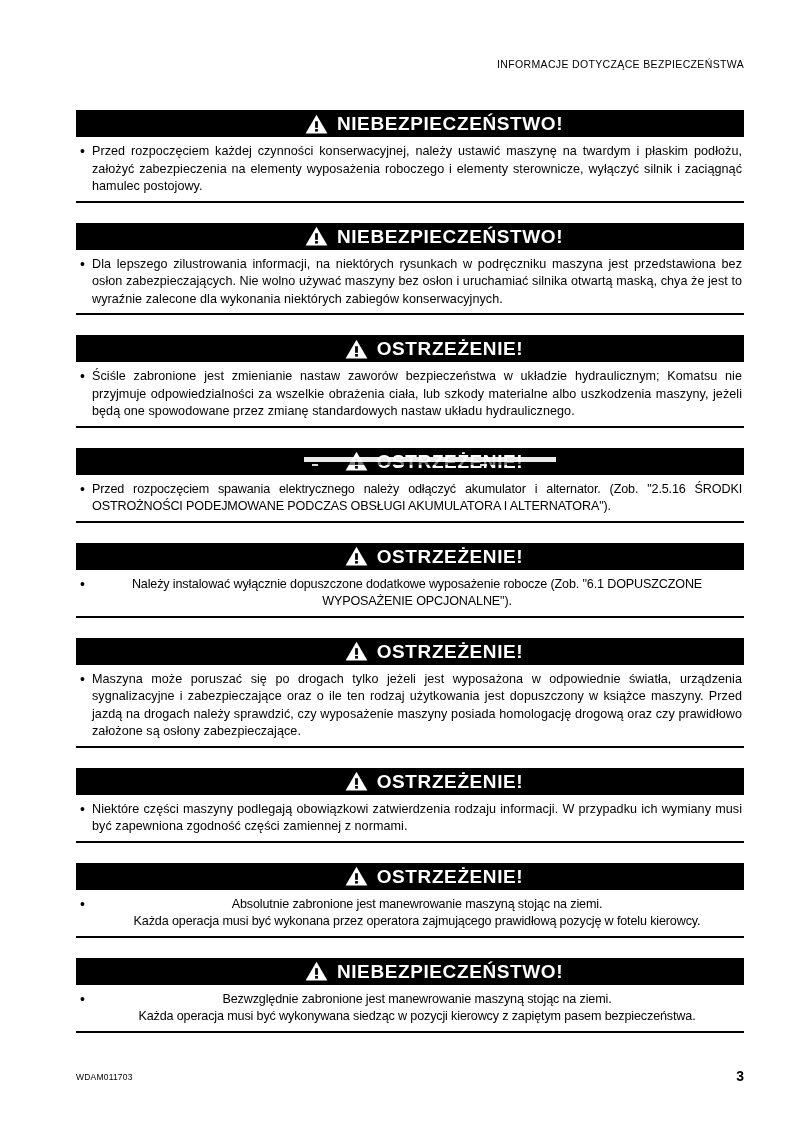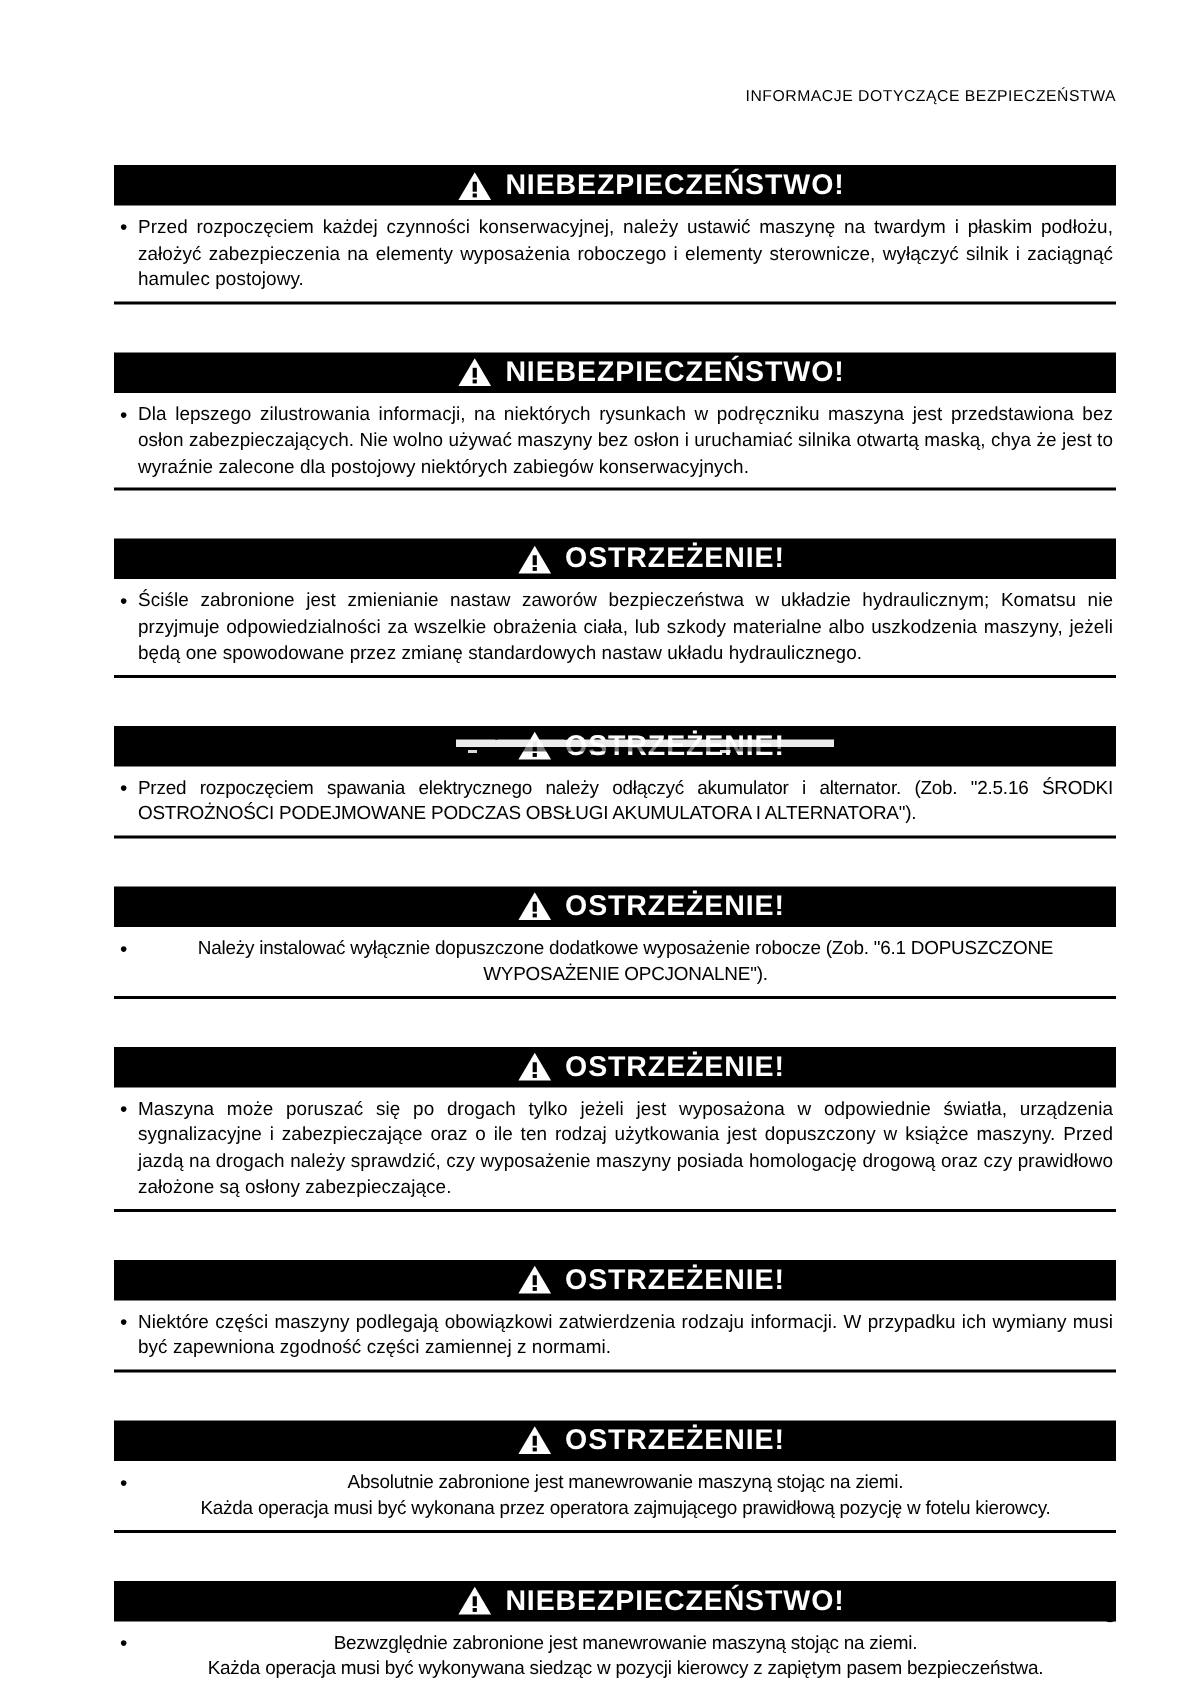--- a/index.html
+++ b/index.html
@@ -38,21 +38,21 @@
 
   
   .blocks {
     position: absolute;
     left: 76px;
     top: 110px;
     width: 668px;
   }
 
   .block {
-    margin-bottom: 32px;
+    margin-bottom: 20px;
   }
 
   .block-bar {
     position: relative;
     background: #000000;
     height: 27px;
     display: flex;
     align-items: center;
     justify-content: center;
     overflow: hidden;
@@ -220,21 +220,21 @@
                 <rect x="10.1" y="7.2" width="2.8" height="6.6" fill="#000000"></rect>
                 <rect x="10.1" y="15.0" width="2.8" height="2.6" fill="#000000"></rect>
               </svg>
             </span>
             <span class="block-title">NIEBEZPIECZEŃSTWO!</span>
           </div>
         </div>
         <div class="block-body">
           <div class="bullet-row">
             <div class="bullet-dot">•</div>
-            <div class="bullet-text justify">Dla lepszego zilustrowania informacji, na niektórych rysunkach w podręczniku maszyna jest przedstawiona bez osłon zabezpieczających. Nie wolno używać maszyny bez osłon i uruchamiać silnika otwartą maską, chya że jest to wyraźnie zalecone dla postojowy niektórych zabiegów konserwacyjnych.</div>
+            <div class="bullet-text justify">Dla lepszego zilustrowania informacji, na niektórych rysunkach w podręczniku maszyna jest przedstawiona bez osłon zabezpieczających. Nie wolno używać maszyny bez osłon i uruchamiać silnika otwartą maską, chya że jest to wyraźnie zalecone dla wykonania niektórych zabiegów konserwacyjnych.</div>
           </div>
         </div>
       </div>
       <div class="block">
         <div class="block-bar">
           <div class="bar-inner">
             <span style="display: flex;">
               <svg class="tri-icon" viewBox="0 0 23 20" xmlns="http://www.w3.org/2000/svg">
                 <polygon points="11.5,0.8 22.4,19.4 0.6,19.4" fill="#ffffff"></polygon>
                 <rect x="10.1" y="7.2" width="2.8" height="6.6" fill="#000000"></rect>

